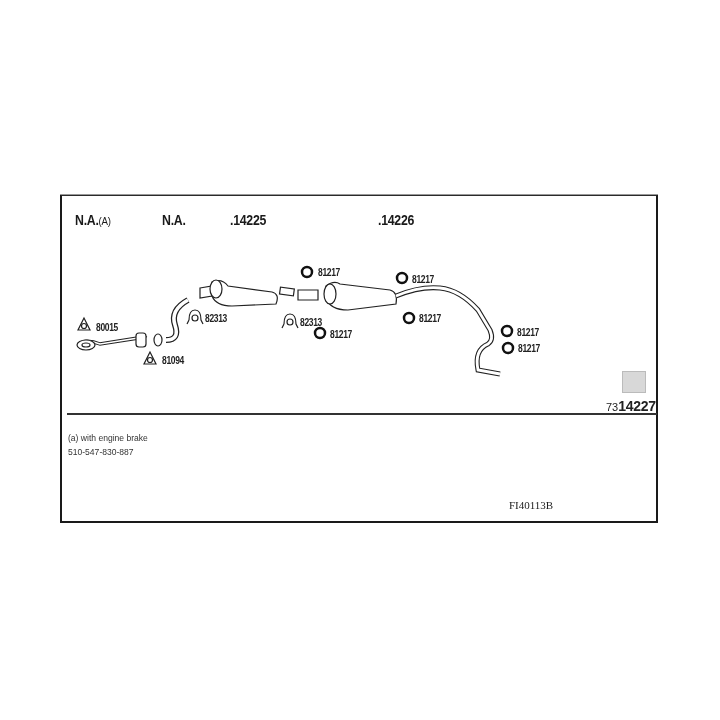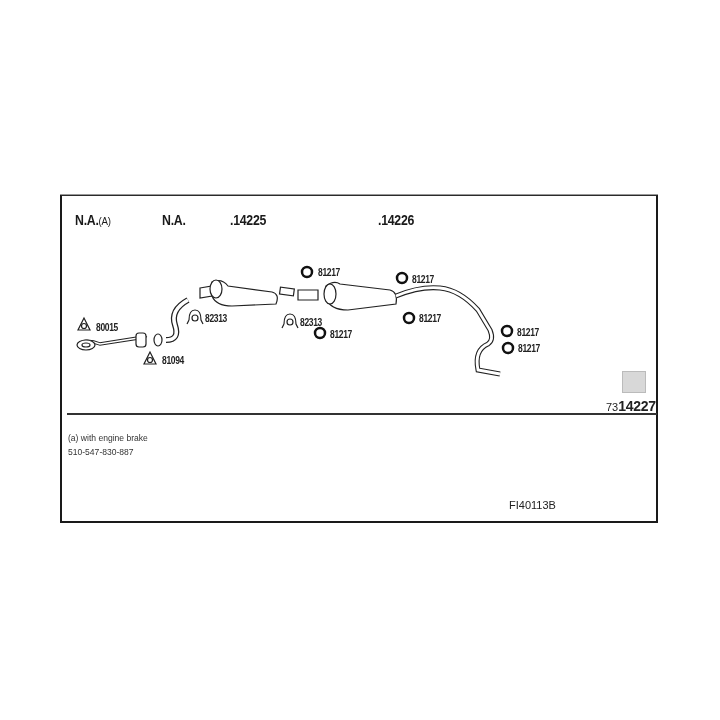--- a/index.html
+++ b/index.html
@@ -6,21 +6,21 @@
   body { width: 720px; height: 720px; position: relative; overflow: hidden;
          font-family: "Liberation Sans", sans-serif; color: #1a1a1a; }
   .frame { position: absolute; left: 60px; top: 194px; width: 598px; height: 329px;
            border: 2px solid #1a1a1a; border-top: 2px solid #2a2a2a; box-sizing: border-box; background: #fff; }
   .frame-topline { position: absolute; left: 60px; top: 194px; width: 598px; height: 1px; background: #999; }
   .divider { position: absolute; left: 67px; top: 413px; width: 590px; height: 2px; background: #333; }
   .hdr { position: absolute; top: 212px; font-weight: bold; font-size: 14px; letter-spacing: -0.3px; transform: scaleX(0.88); transform-origin: left; }
   .hdr .small { font-weight: normal; font-size: 11px; }
   .lbl { position: absolute; font-size: 10px; font-weight: bold; letter-spacing: -0.4px; transform: scaleX(0.85); transform-origin: left; color: #222; }
   .note { position: absolute; left: 68px; font-size: 9.5px; color: #333; transform: scaleX(0.9); transform-origin: left; }
-  .code { position: absolute; left: 509px; top: 499px; font-size: 11px; color: #222; }
+  .code { position: absolute; left: 509px; top: 499px; font-size: 11px; color: #222; font-family: Liberation Serif, serif; }
   .ref { position: absolute; left: 606px; top: 398px; font-size: 11px; color: #222; text-align: right; }
   .ref b { font-size: 14px; letter-spacing: -0.3px; }
   .qr { position: absolute; left: 622px; top: 371px; width: 22px; height: 20px; background: #d8d8d8; border: 1px solid #bbb; }
   svg.diag { position: absolute; left: 0; top: 0; }
 </style>
 </head>
 <body>
 
 <div class="frame"></div>
 <div class="frame-topline"></div>

